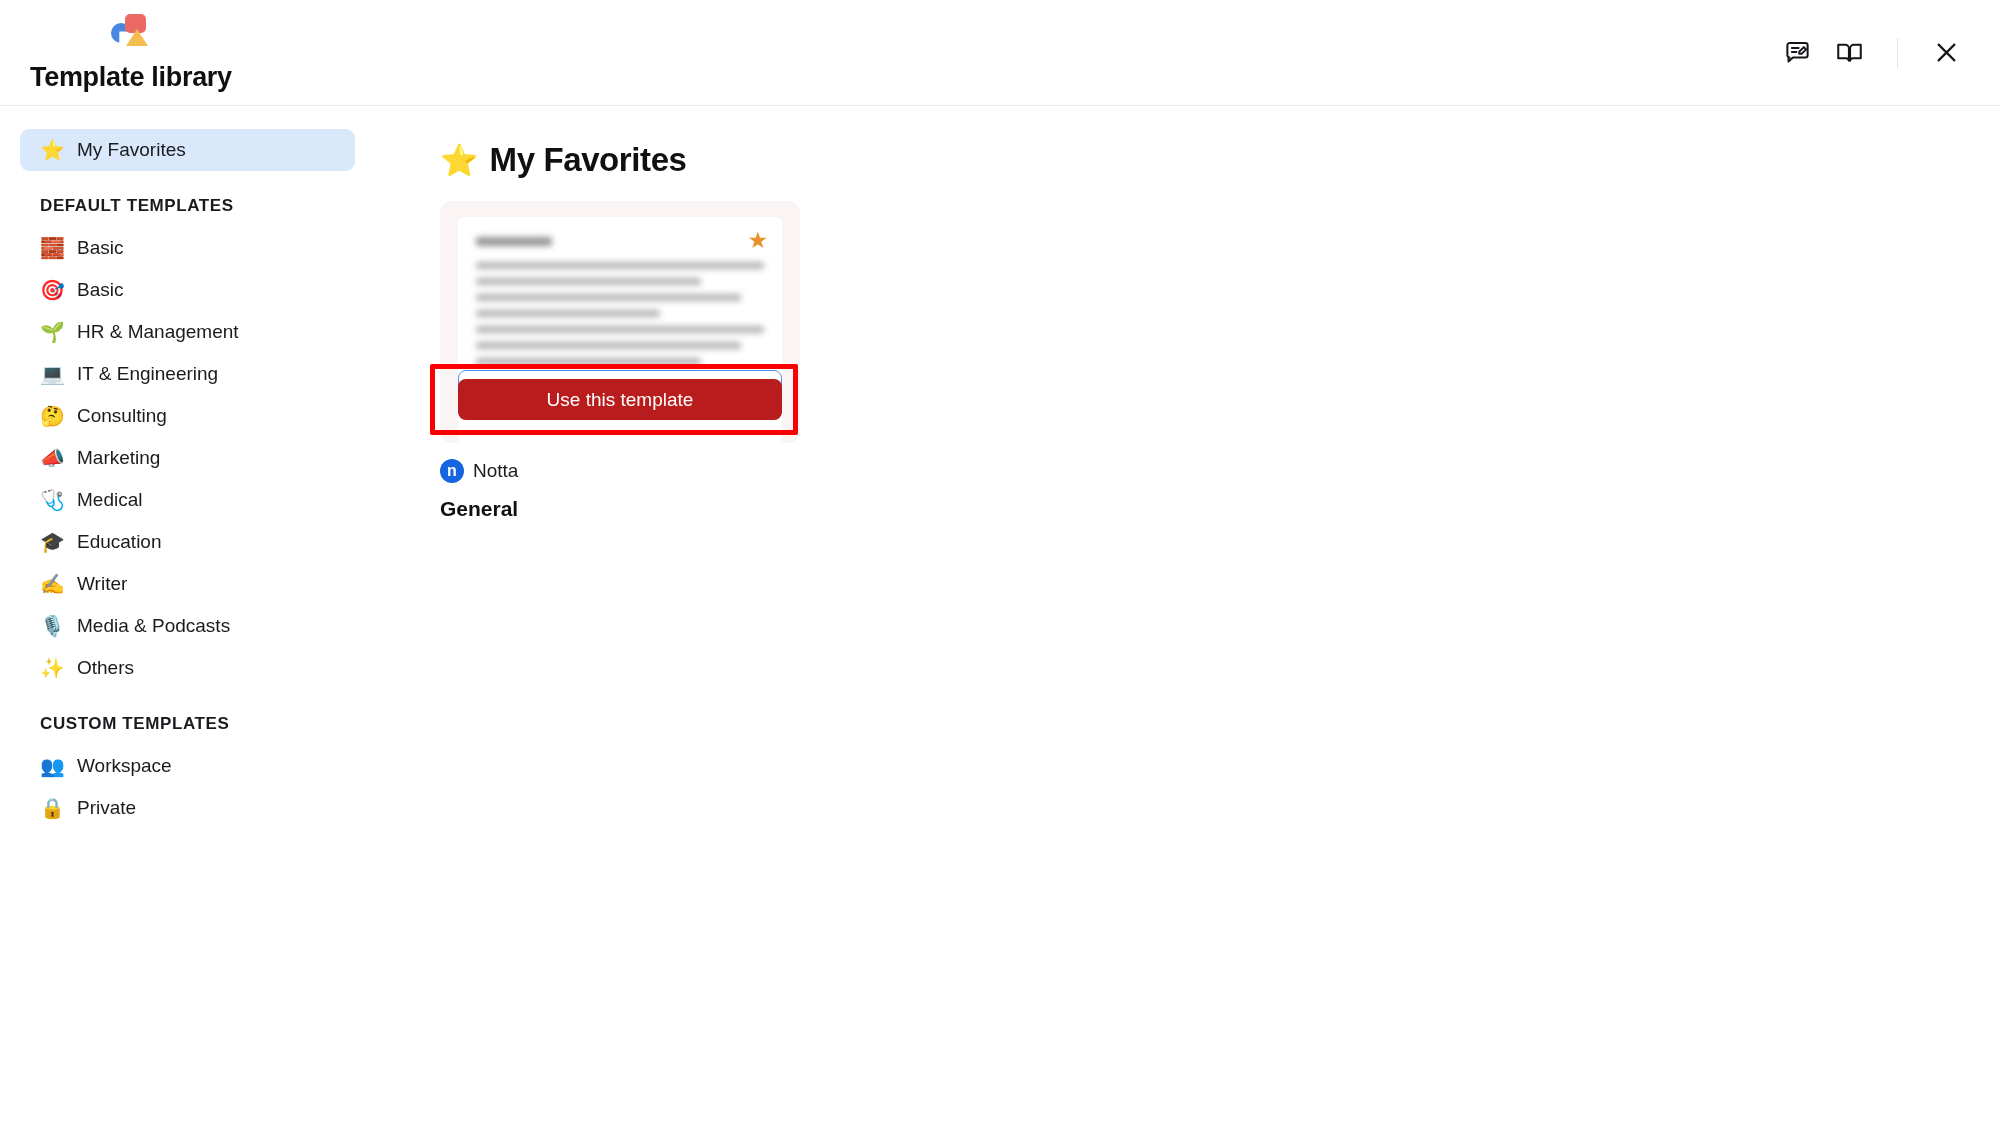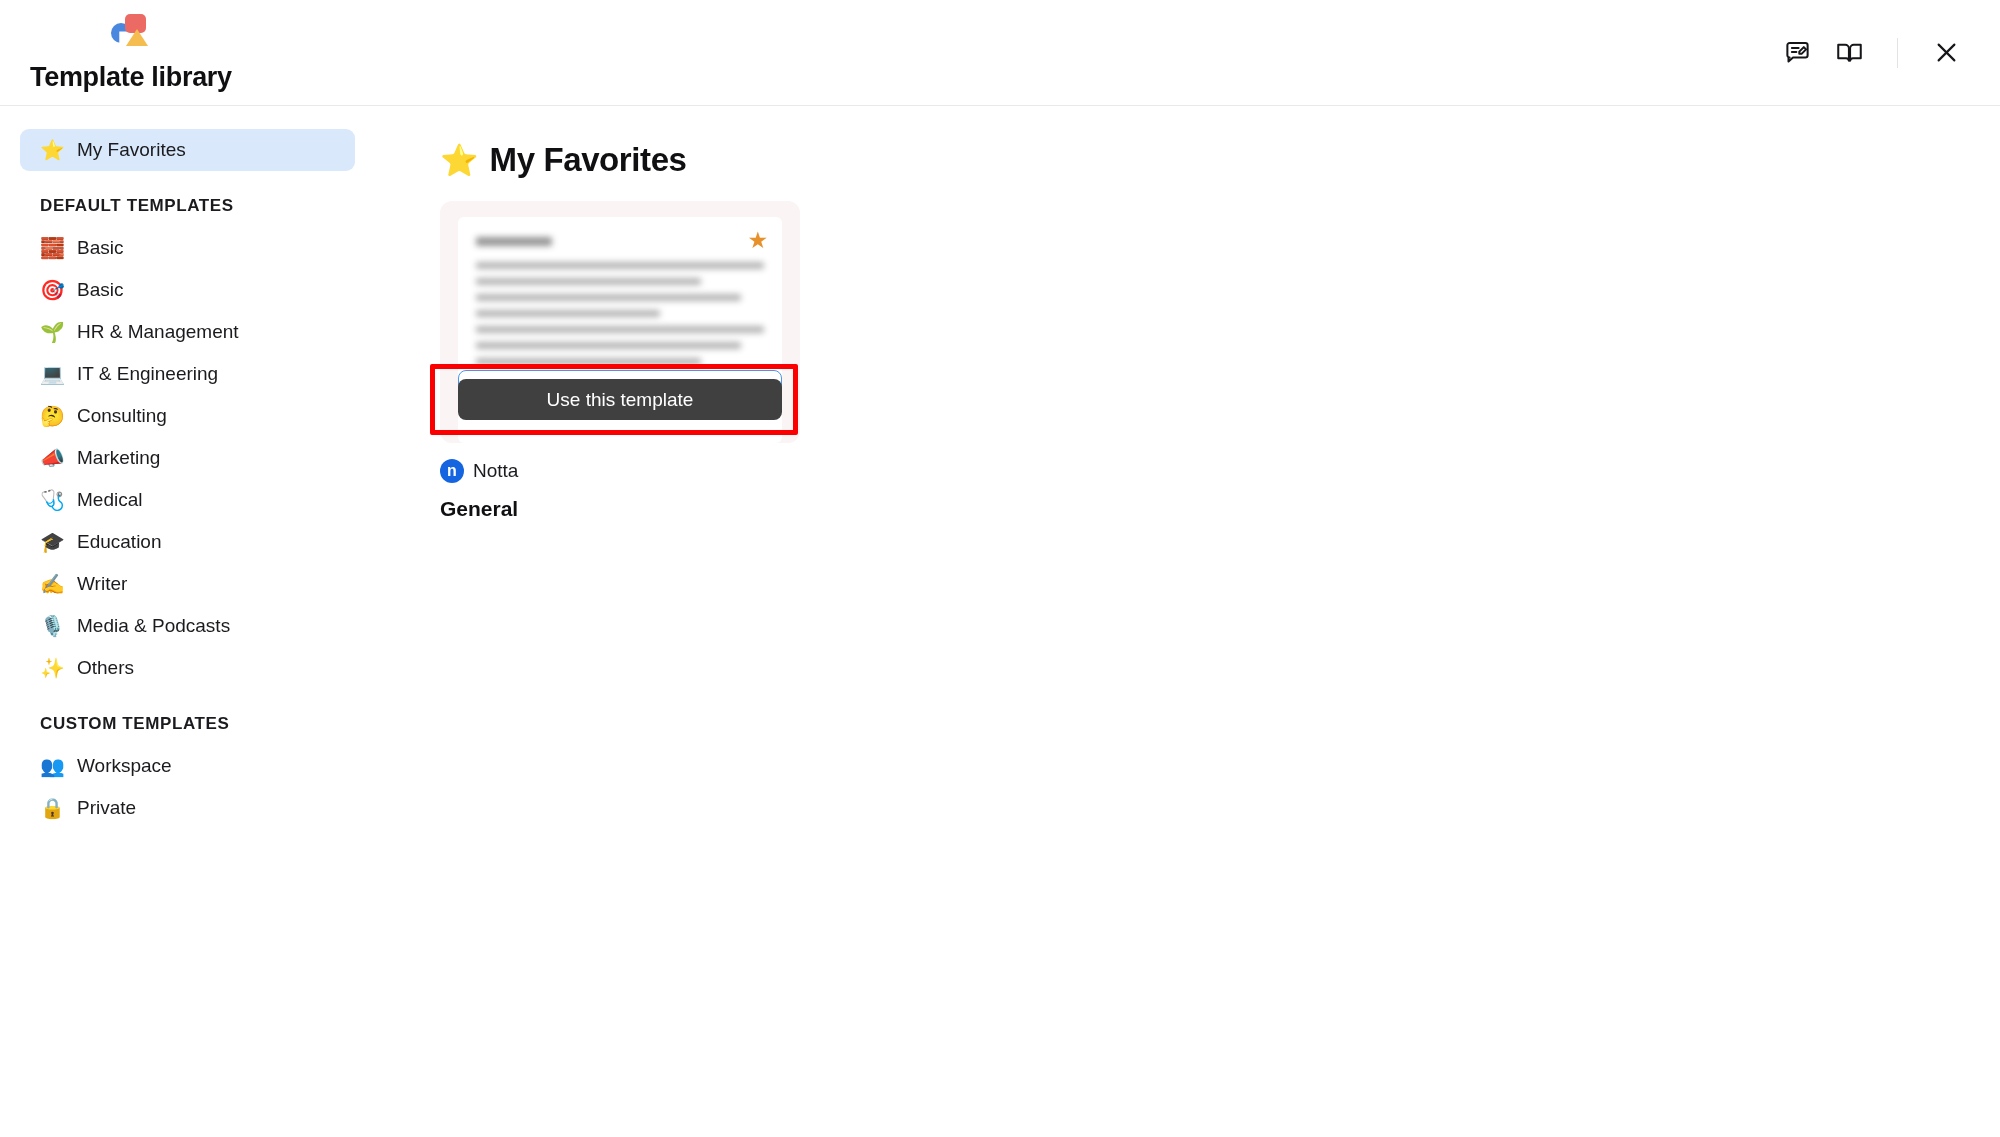--- a/index.html
+++ b/index.html
@@ -262,21 +262,21 @@
   }
 
   .btn-use {
     position: absolute;
     left: 18px;
     top: 178px;
     width: 324px;
     height: 41px;
     border: none;
     border-radius: 8px;
-    background: #404040;
+    background: #b91c1c;
     color: #ffffff;
     font-size: 19px;
     font-family: "Liberation Sans", sans-serif;
     cursor: pointer;
     display: flex;
     align-items: center;
     justify-content: center;
   }
 
   .highlight-box {

